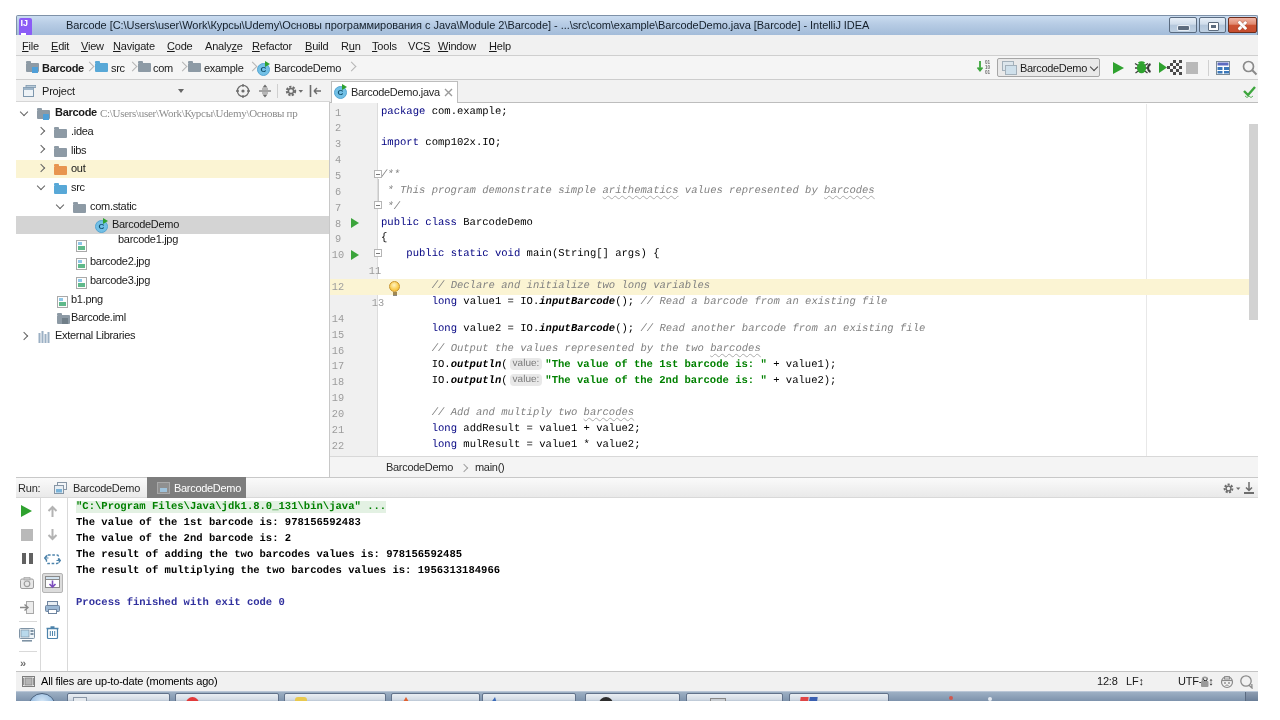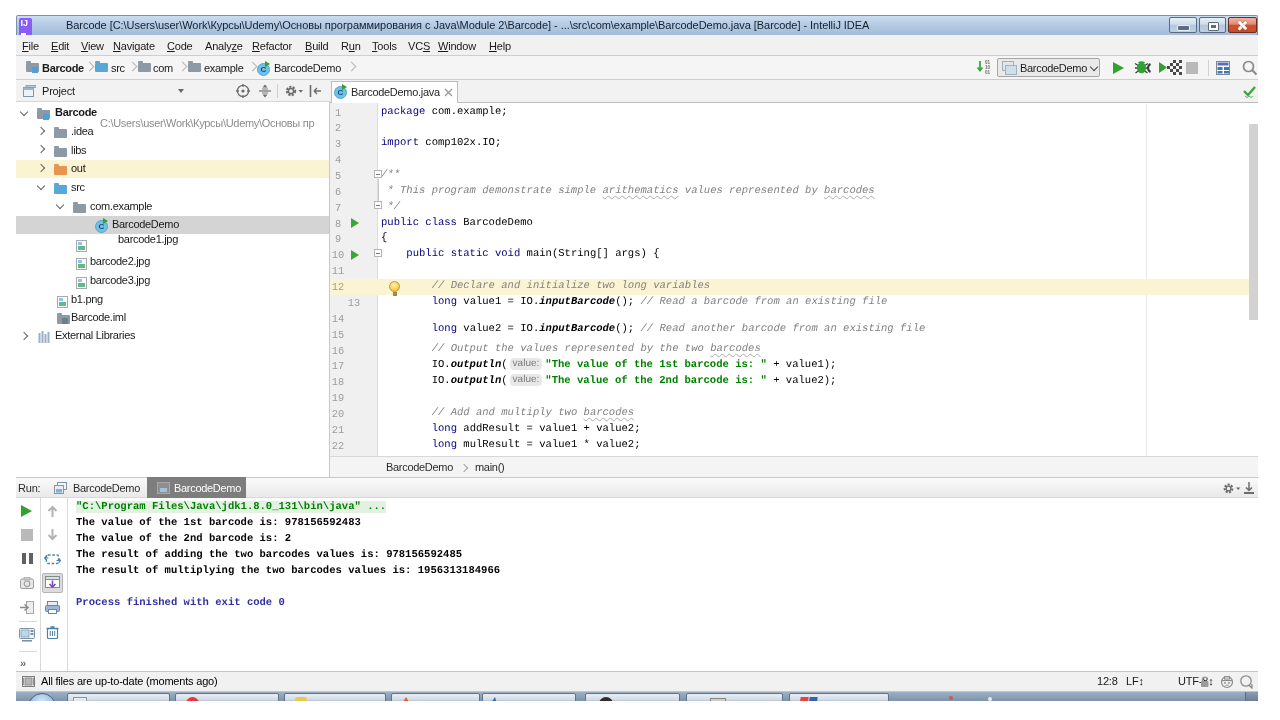--- a/index.html
+++ b/index.html
@@ -218,36 +218,36 @@
   </svg>
 
 <div class="abs" style="left:16px;top:159.8px;width:313px;height:18.6px;background:#fbf4d3;"></div>
 <div class="abs" style="left:16px;top:215.6px;width:313px;height:18.6px;background:#d4d4d4;"></div>
 <div class="tchev down" style="left:21px;top:109px;"></div>
 <div class="abs" style="left:37px;top:108px;width:13px;height:11px;">
     <div class="fold" style="left:0;top:2px;background:#8d9aa5;"></div>
     <div class="abs" style="left:6px;top:6px;width:6px;height:6px;background:#4f9fd8;"></div>
   </div>
 <div class="ttext" style="left:55px;top:106.4px;font-weight:bold;">Barcode</div>
-<div class="ttext" style="left:100px;top:117px;color:#8c8c8c;width:229px;overflow:hidden;">C:\Users\user\Work\Курсы\Udemy\Основы пр</div>
+<div class="ttext" style="left:100px;top:107px;color:#8c8c8c;width:229px;overflow:hidden;font-family:Liberation Serif, serif;">C:\Users\user\Work\Курсы\Udemy\Основы пр</div>
 <div class="tchev right" style="left:38px;top:127.5px;"></div>
 <div class="fold" style="left:54px;top:129px;background:#8d9aa5;"></div>
 <div class="ttext" style="left:71px;top:125px;">.idea</div>
 <div class="tchev right" style="left:38px;top:146.1px;"></div>
 <div class="fold" style="left:54px;top:147.6px;background:#8d9aa5;"></div>
 <div class="ttext" style="left:71px;top:143.6px;">libs</div>
 <div class="tchev right" style="left:38px;top:164.8px;"></div>
 <div class="fold" style="left:54px;top:166.3px;background:#e8954f;"></div>
 <div class="ttext" style="left:71px;top:162.3px;">out</div>
 <div class="tchev down" style="left:38px;top:183.4px;"></div>
 <div class="fold" style="left:54px;top:184.9px;background:#58a8d7;"></div>
 <div class="ttext" style="left:71px;top:180.9px;">src</div>
 <div class="tchev down" style="left:57px;top:202px;"></div>
 <div class="fold" style="left:73px;top:203.5px;background:#8d9aa5;"></div>
-<div class="ttext" style="left:90px;top:199.5px;">com.example</div>
+<div class="ttext" style="left:90px;top:199.5px;">com.static</div>
 <div class="cicon abs" style="left:95px;top:219px;"></div>
 <div class="ttext" style="left:112px;top:218.1px;">BarcodeDemo</div>
 <div class="imgicon abs" style="left:76px;top:239.7px;"></div>
 <div class="ttext" style="left:90px;top:233px;padding-left:28px;">barcode1.jpg</div>
 <div class="imgicon abs" style="left:76px;top:258.3px;"></div>
 <div class="ttext" style="left:90px;top:255.3px;">barcode2.jpg</div>
 <div class="imgicon abs" style="left:76px;top:276.9px;"></div>
 <div class="ttext" style="left:90px;top:273.9px;">barcode3.jpg</div>
 <div class="imgicon abs" style="left:57px;top:295.6px;"></div>
 <div class="ttext" style="left:71px;top:292.6px;">b1.png</div>
@@ -305,23 +305,23 @@
 <div class="lnum" style="left:330px;top:106.6px;">1</div>
 <div class="lnum" style="left:330px;top:122.4px;">2</div>
 <div class="lnum" style="left:330px;top:138.3px;">3</div>
 <div class="lnum" style="left:330px;top:154.2px;">4</div>
 <div class="lnum" style="left:330px;top:170px;">5</div>
 <div class="lnum" style="left:330px;top:185.8px;">6</div>
 <div class="lnum" style="left:330px;top:201.7px;">7</div>
 <div class="lnum" style="left:330px;top:217.6px;">8</div>
 <div class="lnum" style="left:330px;top:233.4px;">9</div>
 <div class="lnum" style="left:330px;top:249.3px;">10</div>
-<div class="lnum" style="left:330px;top:265.2px;">11</div>
+<div class="lnum" style="left:330px;top:265.2px;padding-left:37px;">11</div>
 <div class="lnum" style="left:330px;top:281px;">12</div>
-<div class="lnum" style="left:346px;top:296.9px;">13</div>
+<div class="lnum" style="left:330px;top:296.9px;padding-left:40px;">13</div>
 <div class="lnum" style="left:330px;top:312.7px;">14</div>
 <div class="lnum" style="left:330px;top:328.6px;">15</div>
 <div class="lnum" style="left:330px;top:344.5px;">16</div>
 <div class="lnum" style="left:330px;top:360.3px;">17</div>
 <div class="lnum" style="left:330px;top:376.2px;">18</div>
 <div class="lnum" style="left:330px;top:392px;">19</div>
 <div class="lnum" style="left:330px;top:407.9px;">20</div>
 <div class="lnum" style="left:330px;top:423.8px;">21</div>
 <div class="lnum" style="left:330px;top:439.6px;">22</div>
 

